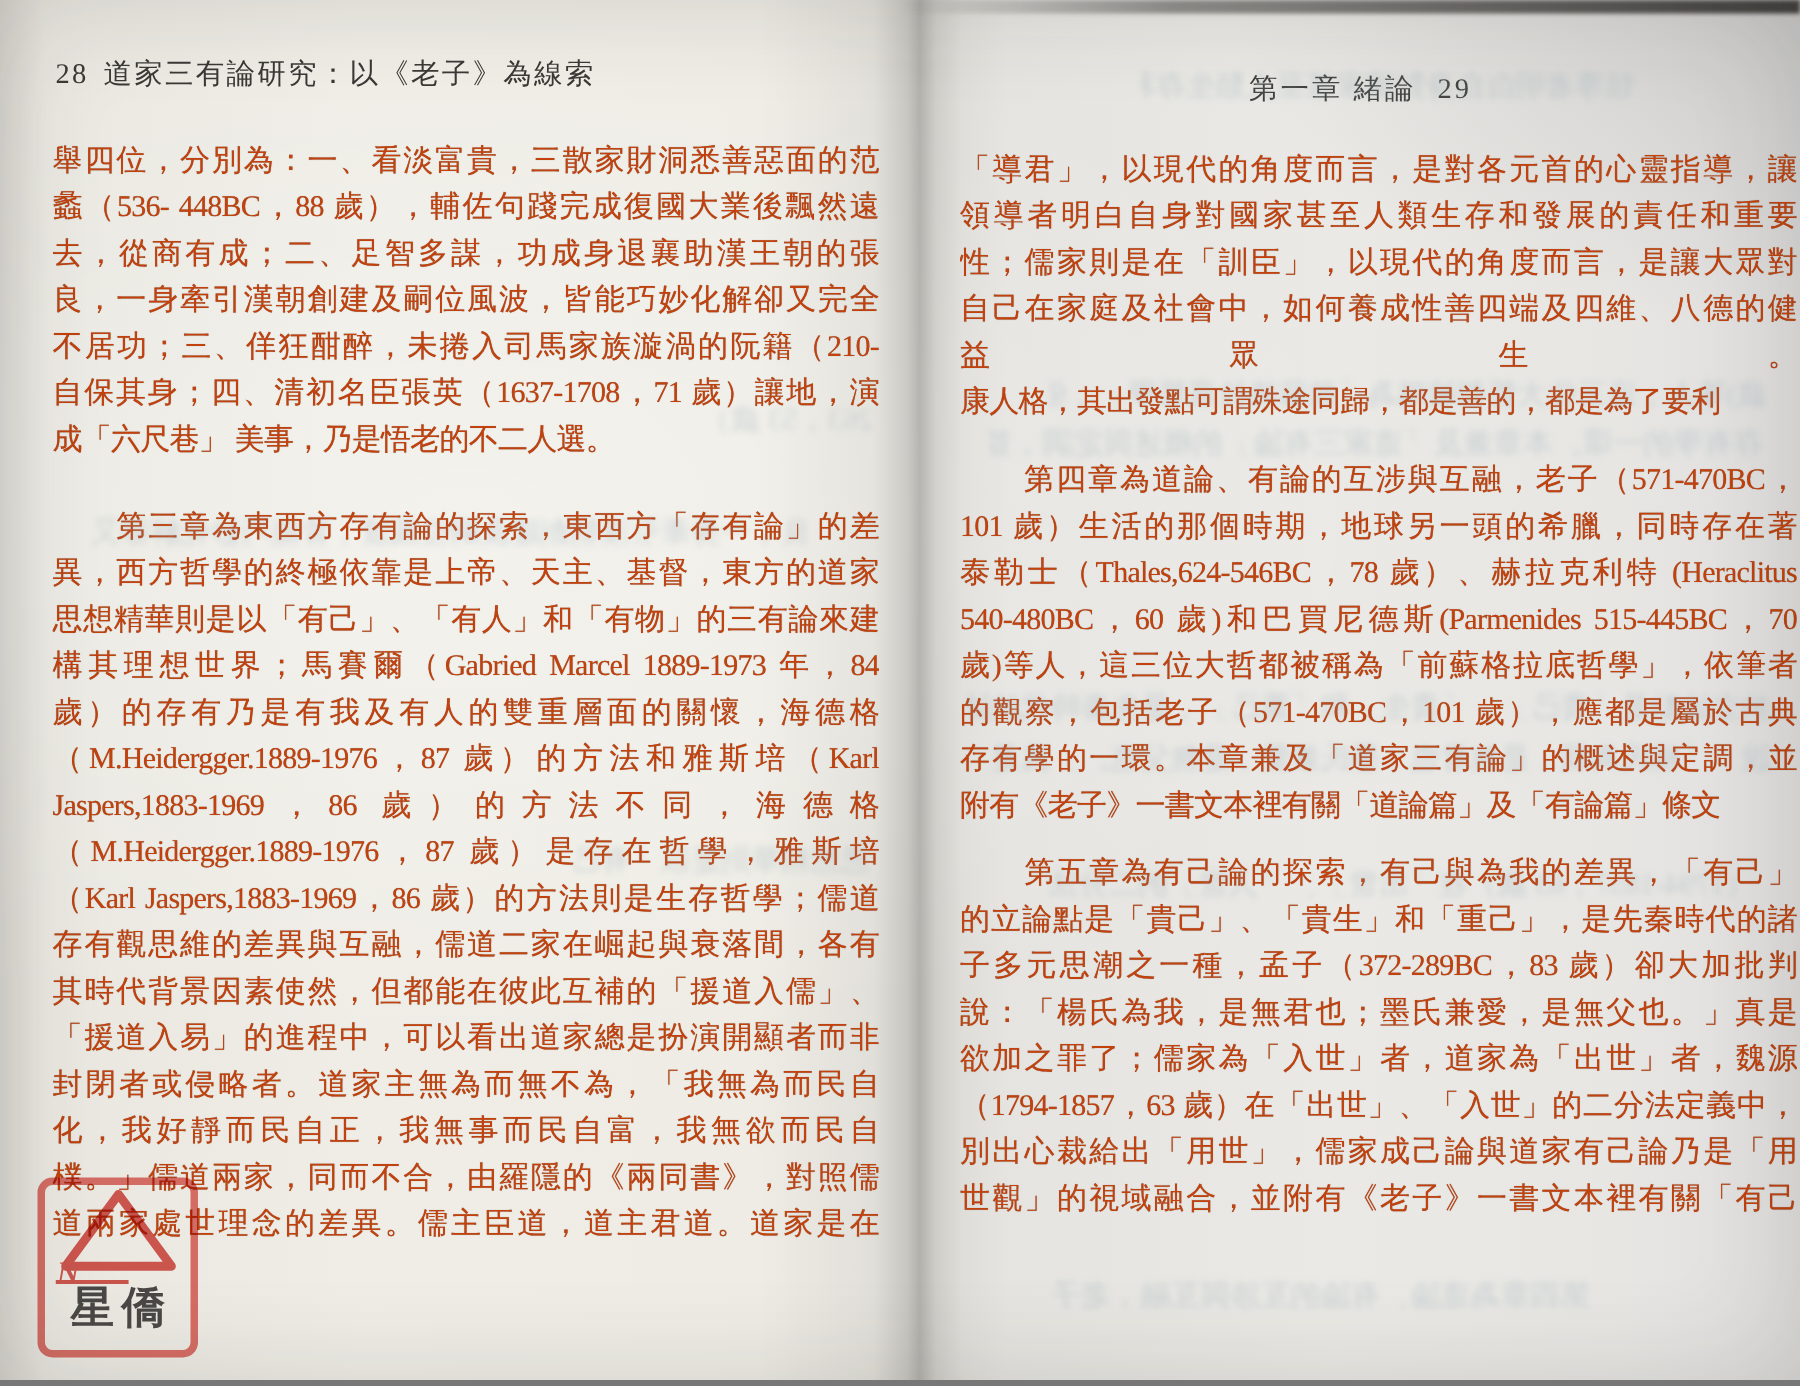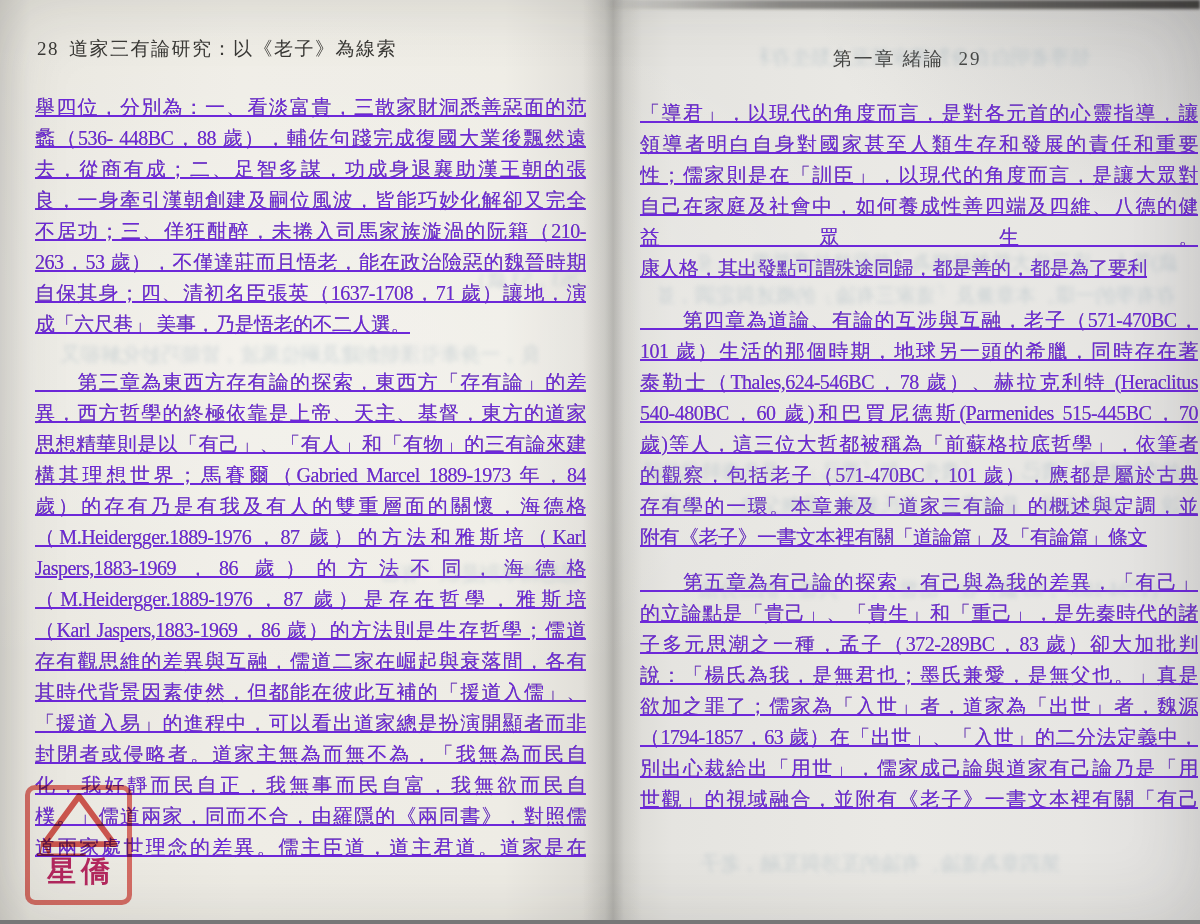--- a/index.html
+++ b/index.html
@@ -29,21 +29,21 @@
   .page-header-left {
     position:absolute; left:37px; top:36px; font-size:19px; color:#3a3936; letter-spacing:1.5px;
   }
   .page-header-right {
     position:absolute; left:628px; top:46px; width:558px; text-align:center;
     font-size:19px; color:#403f3c; letter-spacing:2px;
   }
   .hsp { display:inline-block; width:10px; }
   .hsp2 { display:inline-block; width:14px; }
 
-  .body-col { position:absolute; color:#6d28d9; font-size:20px; line-height:31px;text-decoration:underline; }
+  .body-col { position:absolute; color:#c2410c; font-size:20px; line-height:31px; }
   .left-col  { left:35px;  top:92px; width:551px; }
   .right-col { left:640px; top:98px; width:558px; }
   .para { margin:0; }
   .line {
     height:31px; overflow:hidden; letter-spacing:-0.5px;
     text-align:justify; text-align-last:justify;
     text-shadow:0 0 0.5px rgba(46,45,43,0.55);
   }
   .para .line:last-child { text-align-last:auto; }
   .para.continues .line:last-child { text-align-last:justify; }
@@ -54,21 +54,21 @@
     color:#93a9b6; opacity:0.34; font-size:20px; pointer-events:none;
   }
 
   .stamp {
     position:absolute; left:25px; top:785px; width:97px; height:110px;
     border:5px solid rgba(222,80,73,0.85); border-radius:10px;
     mix-blend-mode:multiply; opacity:0.92;
   }
   .stamp svg { display:block; margin:2px auto 0; }
   .stamp-text {
-    margin-top:-4px; text-align:center; color:#be185d;
+    margin-top:-4px; text-align:center; color:#404040;
     font-size:29px; font-weight:bold; letter-spacing:5px; text-indent:5px;
     font-family:"Liberation Serif","DejaVu Serif",serif;
   }
 </style>
 </head>
 <body>
 
 <div class="photo">
   <div class="paper"></div>
   <div class="gutter"></div>
@@ -78,21 +78,20 @@
     <div class="page-header-left">
       <span>28</span><span class="hsp"></span><span>道家三有論研究：以《老子》為線索</span>
     </div>
     <div class="body-col left-col">
       <div class="para">
           <div class="line">舉四位，分別為：一、看淡富貴，三散家財洞悉善惡面的范</div>
           <div class="line">蠡（536- 448BC，88 歲），輔佐句踐完成復國大業後飄然遠</div>
           <div class="line">去，從商有成；二、足智多謀，功成身退襄助漢王朝的張</div>
           <div class="line">良，一身牽引漢朝創建及嗣位風波，皆能巧妙化解卻又完全</div>
           <div class="line">不居功；三、佯狂酣醉，未捲入司馬家族漩渦的阮籍（210-</div>
-          <div class="line">263，53 歲），不僅達莊而且悟老，能在政治險惡的魏晉時期</div>
           <div class="line">自保其身；四、清初名臣張英（1637-1708，71 歲）讓地，演</div>
           <div class="line">成「六尺巷」 美事，乃是悟老的不二人選。</div>
         </div>
       <div class="para continues" style="margin-top:27px">
           <div class="line">　　第三章為東西方存有論的探索，東西方「存有論」的差</div>
           <div class="line">異，西方哲學的終極依靠是上帝、天主、基督，東方的道家</div>
           <div class="line">思想精華則是以「有己」、「有人」和「有物」的三有論來建</div>
           <div class="line">構其理想世界；馬賽爾（Gabried Marcel 1889-1973 年，84</div>
           <div class="line">歲）的存有乃是有我及有人的雙重層面的關懷，海德格</div>
           <div class="line">（M.Heidergger.1889-1976，87 歲）的方法和雅斯培（Karl</div>

